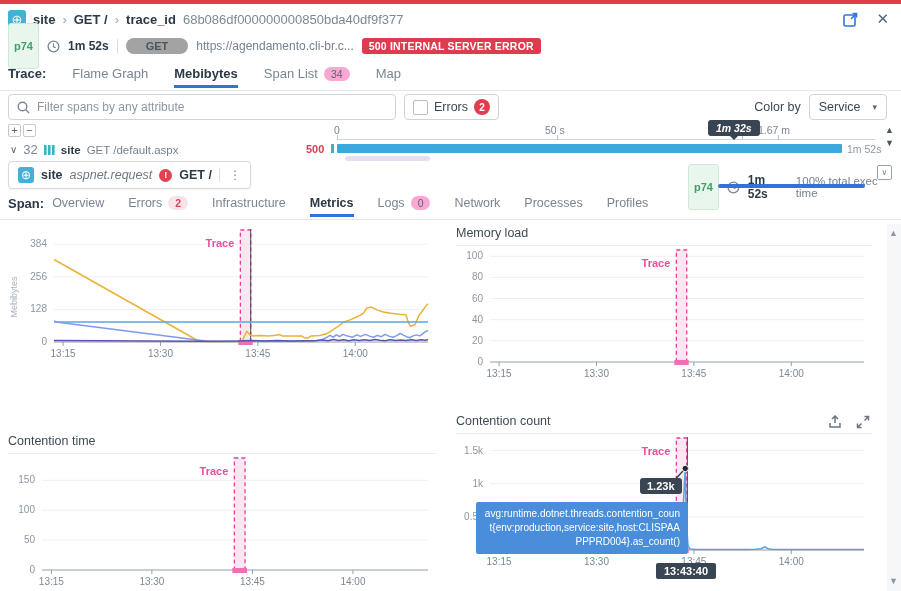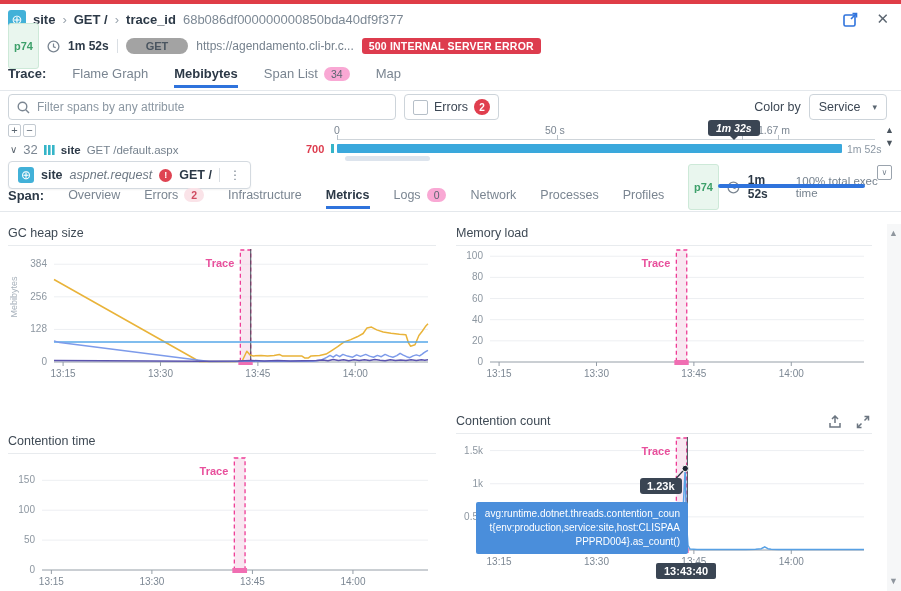--- a/index.html
+++ b/index.html
@@ -32,21 +32,21 @@
 
   
   .nav-row{position:absolute;left:0;width:901px;border-bottom:1px solid #e4e8ec;display:flex;
            align-items:flex-start;padding-left:8px;box-sizing:border-box;gap:26px;}
   .nav-row .nav-label{font-weight:bold;font-size:13px;color:#2c3947;padding-top:2px;}
   .tab{font-size:13px;color:#7a8591;padding:2px 0 7px 0;display:flex;gap:6px;align-items:flex-end;cursor:default;}
   .tab.active{color:#2c3947;font-weight:bold;border-bottom:3px solid #2f73dc;padding-bottom:4px;}
   .pill{background:#f9a8d4;color:#5b6671;border-radius:9px;font-size:10.5px;padding:1px 7px;}
   .pill-error{background:#fae3e8;color:#cf4a60;font-weight:bold;}
   #trace-nav{top:64px;height:27px;}
-  #span-nav{top:186px;height:26px;gap:24px;}
+  #span-nav{top:194px;height:26px;gap:8px;}
   #span-nav .tab{font-size:12.5px;}
 
   
   .search-box{position:absolute;left:8px;top:94px;width:388px;height:26px;border:1px solid #cdd4da;
               border-radius:4px;display:flex;align-items:center;gap:7px;padding:0 8px;box-sizing:border-box;}
   .search-ph{font-size:12px;color:#8b97a2;}
   .errors-box{position:absolute;left:404px;top:94px;height:26px;border:1px solid #cdd4da;border-radius:4px;
               display:flex;align-items:center;gap:6px;padding:0 8px;box-sizing:border-box;}
   .checkbox{width:13px;height:13px;border:1px solid #b6bfc8;border-radius:2px;background:#fff;}
   .errors-label{font-size:12.5px;color:#3c4754;}
@@ -212,21 +212,21 @@
       <svg width="11" height="10" viewBox="0 0 11 10">
         <g fill="#35b5c8">
             <rect x="0" y="0" width="2.6" height="10"></rect>
             <rect x="4" y="0" width="2.6" height="10"></rect>
             <rect x="8" y="0" width="2.6" height="10"></rect>
           </g>
       </svg>
       <span style="font-weight:bold">site</span>
       <span class="wf-res">GET /default.aspx</span>
     </div>
-    <span class="wf-500">700</span>
+    <span class="wf-500">500</span>
     <span class="wf-bar-start"></span>
     <span class="wf-bar"></span>
     <span class="wf-total">1m 52s</span>
     <span class="wf-arrow" style="top:3px">▲</span>
     <span class="wf-arrow" style="top:16px">▼</span>
     <span class="wf-hscroll"></span>
   </div>
 
   <div class="span-card">
     <span class="svc-icon small">⊕</span>
@@ -275,21 +275,20 @@
         <span class="tab">
           <span>Processes</span>
         </span>
         <span class="tab">
           <span>Profiles</span>
         </span>
       </span>
   </div>
 
   <div class="chart" id="c0">
-    <div class="chart-title">GC heap size</div>
     <div class="ylabel">Mebibytes</div>
     <svg class="plot" width="428" height="140">
         <text x="39" y="117" text-anchor="end" font-size="10" fill="#8d97a1">0</text>
         <line x1="46" x2="420" y1="81.40740740740742" y2="81.40740740740742" stroke="#edeff2" stroke-width="1"></line>
         <text x="39" y="84.40740740740742" text-anchor="end" font-size="10" fill="#8d97a1">128</text>
         <line x1="46" x2="420" y1="48.814814814814824" y2="48.814814814814824" stroke="#edeff2" stroke-width="1"></line>
         <text x="39" y="51.814814814814824" text-anchor="end" font-size="10" fill="#8d97a1">256</text>
         <line x1="46" x2="420" y1="16.22222222222223" y2="16.22222222222223" stroke="#edeff2" stroke-width="1"></line>
         <text x="39" y="19.22222222222223" text-anchor="end" font-size="10" fill="#8d97a1">384</text>
         <line x1="46" x2="420" y1="114" y2="114" stroke="#959ea7" stroke-width="1"></line>

